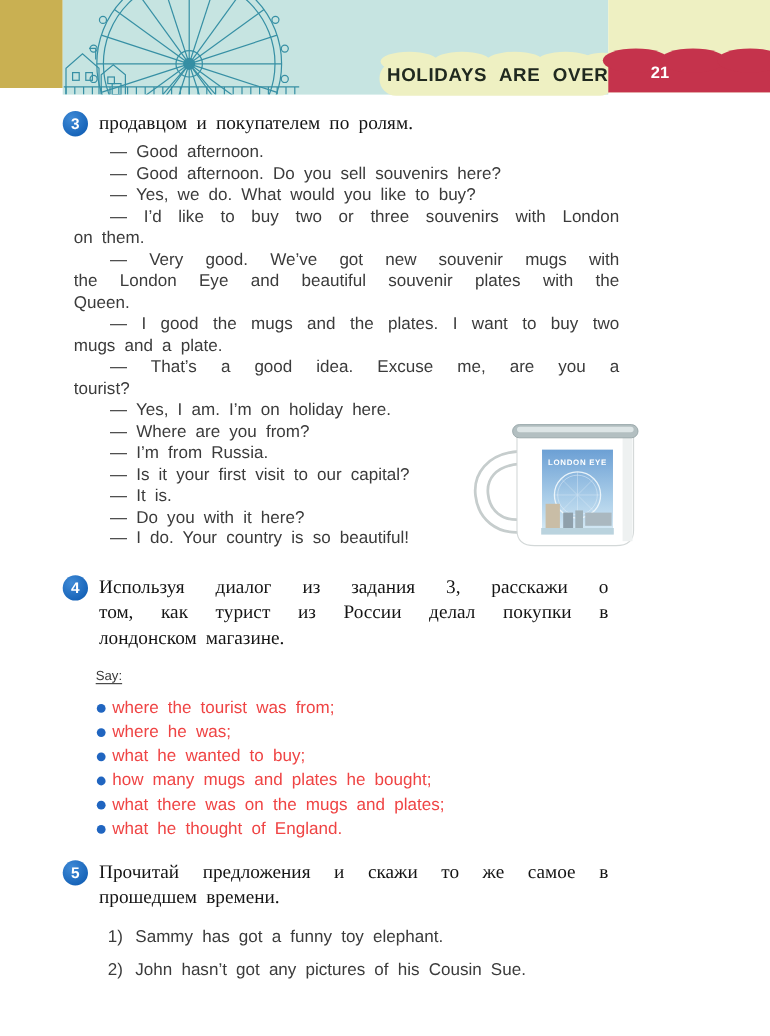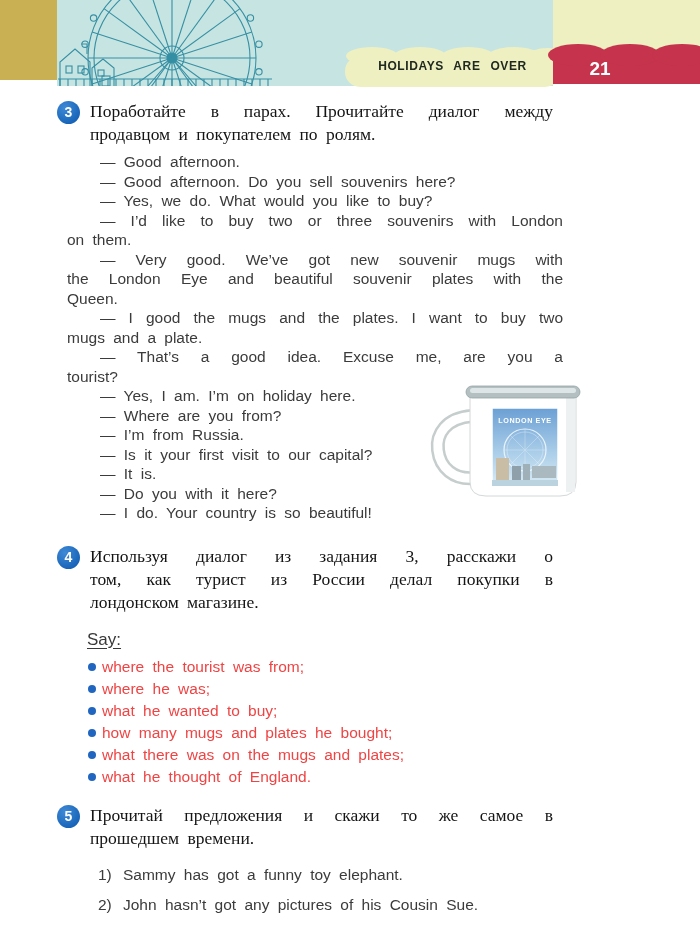--- a/index.html
+++ b/index.html
@@ -1,38 +1,38 @@
 <!DOCTYPE html>
 <html><head>
 <meta charset="utf-8">
 <style>
   html,body{margin:0;padding:0;background:#fff;}
   .page{position:relative;width:700px;height:942px;background:#ffffff;overflow:hidden;
         font-family:"Liberation Sans",sans-serif;}
   .header{position:absolute;left:0;top:0;width:700px;height:95px;}
   .header svg{display:block;}
   .hdr-title{position:absolute;left:345px;top:59px;width:215px;text-align:center;
-             font-size:12px;font-weight:bold;letter-spacing:.6px;word-spacing:6px;color:#20291f;}
+             font-size:17px;font-weight:bold;letter-spacing:.6px;word-spacing:6px;color:#20291f;}
   .hdr-page{position:absolute;left:572px;top:58px;width:56px;text-align:center;
-            font-size:19px;font-weight:bold;color:#ffffff;}
+            font-size:15px;font-weight:bold;color:#ffffff;}
   .content{position:absolute;left:57px;top:100px;width:496px;}
   .exercise{position:relative;}
   .badge{position:absolute;left:0;top:1px;width:23px;height:23px;border-radius:50%;
          background:radial-gradient(circle at 35% 30%, #3f8ad6, #1663b8 75%);
          color:#fff;font-size:14px;font-weight:bold;text-align:center;line-height:23px;}
   .instr{margin-left:33px;width:463px;font-family:"Liberation Serif",serif;
          font-size:17.5px;line-height:23px;color:#141414;word-spacing:4px;}
   .iline{text-align:justify;text-align-last:justify;}
   .iline.last{text-align-last:left;}
   .dialog{margin-top:6px;width:496px;font-size:15.5px;line-height:19.5px;color:#3b3b3b;word-spacing:4px;margin-left:10px;}
   .dline{white-space:normal;}
   .dline.first{text-indent:33px;}
   .dline.fj{text-align:justify;text-align-last:justify;}
   .ex4{margin-top:22px;}
-  .say{margin-left:30px;margin-top:16px;font-size:17px;color:#383838;height:22px;}
+  .say{margin-left:30px;margin-top:16px;font-size:12px;color:#383838;height:22px;}
   .say-u{text-decoration:underline;text-underline-offset:3px;}
   ul.bullets{list-style:none;margin:4px 0 0 0;padding:0;}
   ul.bullets li{position:relative;padding-left:45px;font-size:15.5px;line-height:22px;
                 color:#ef4444;word-spacing:4px;}
   ul.bullets li::before{content:"";position:absolute;left:31px;top:7px;width:8px;height:8px;
                 border-radius:50%;background:#2065c0;}
   .ex5{margin-top:16px;}
   ol.numitems{list-style:none;margin:14px 0 0 0;padding:0;}
   ol.numitems li{position:relative;padding-left:66px;font-size:15.5px;line-height:21px;
                  margin-bottom:9px;color:#3b3b3b;word-spacing:4px;}
@@ -163,21 +163,20 @@
     </svg>
     <div class="hdr-title">HOLIDAYS ARE OVER</div>
     <div class="hdr-page">21</div>
   </div>
 
   <div class="content">
 
     <section class="exercise">
       <div class="badge">3</div>
       <div class="instr" id="ex3-instr">
-          <div class="iline">Поработайте в парах. Прочитайте диалог между</div>
           <div class="iline last">продавцом и покупателем по ролям.</div>
         </div>
       <div class="dialog" id="dialog">
           <div class="dline first">— Good afternoon.</div>
           <div class="dline first">— Good afternoon. Do you sell souvenirs here?</div>
           <div class="dline first">— Yes, we do. What would you like to buy?</div>
           <div class="dline first fj">— I’d like to buy two or three souvenirs with London</div>
           <div class="dline">on them.</div>
           <div class="dline first fj">— Very good. We’ve got new souvenir mugs with</div>
           <div class="dline fj">the London Eye and beautiful souvenir plates with the</div>

